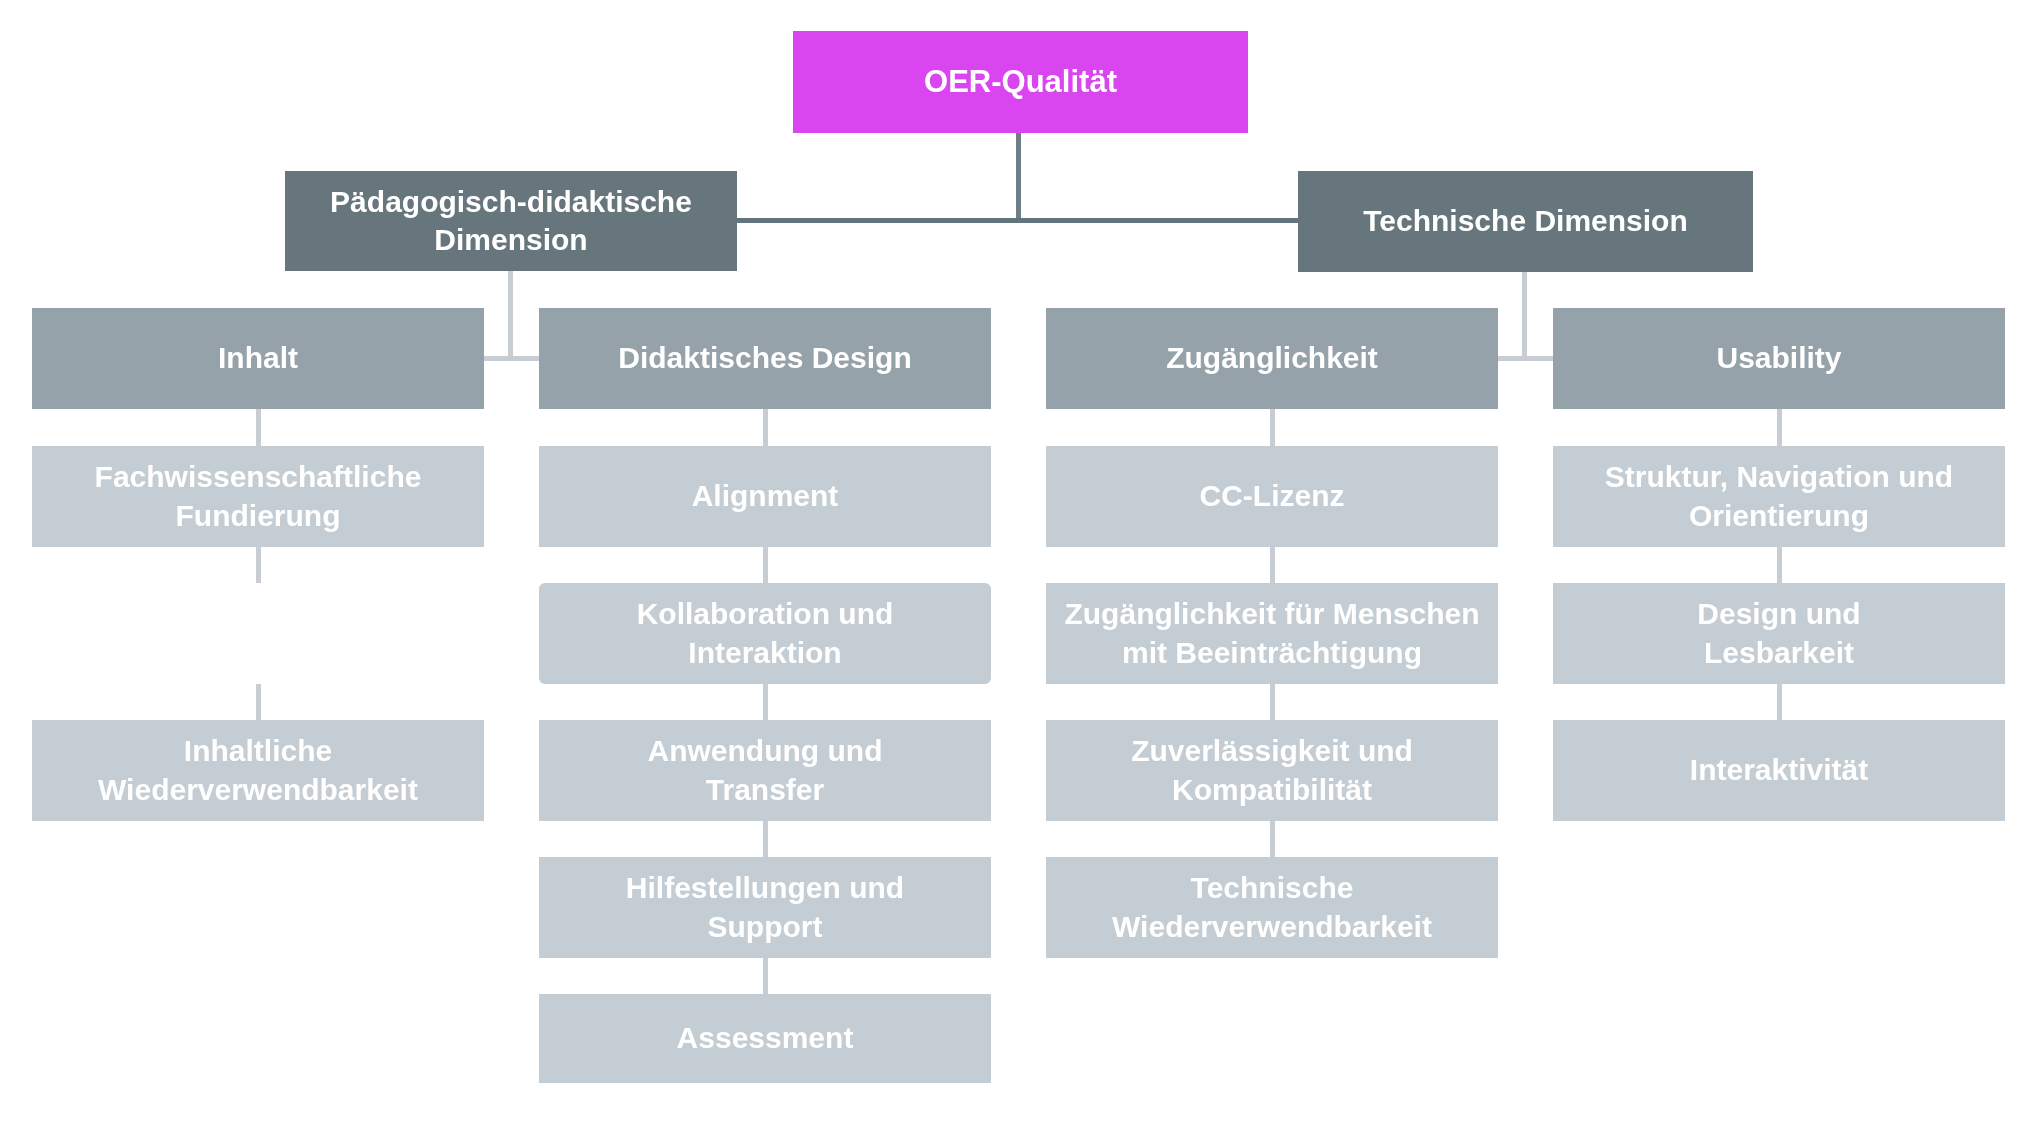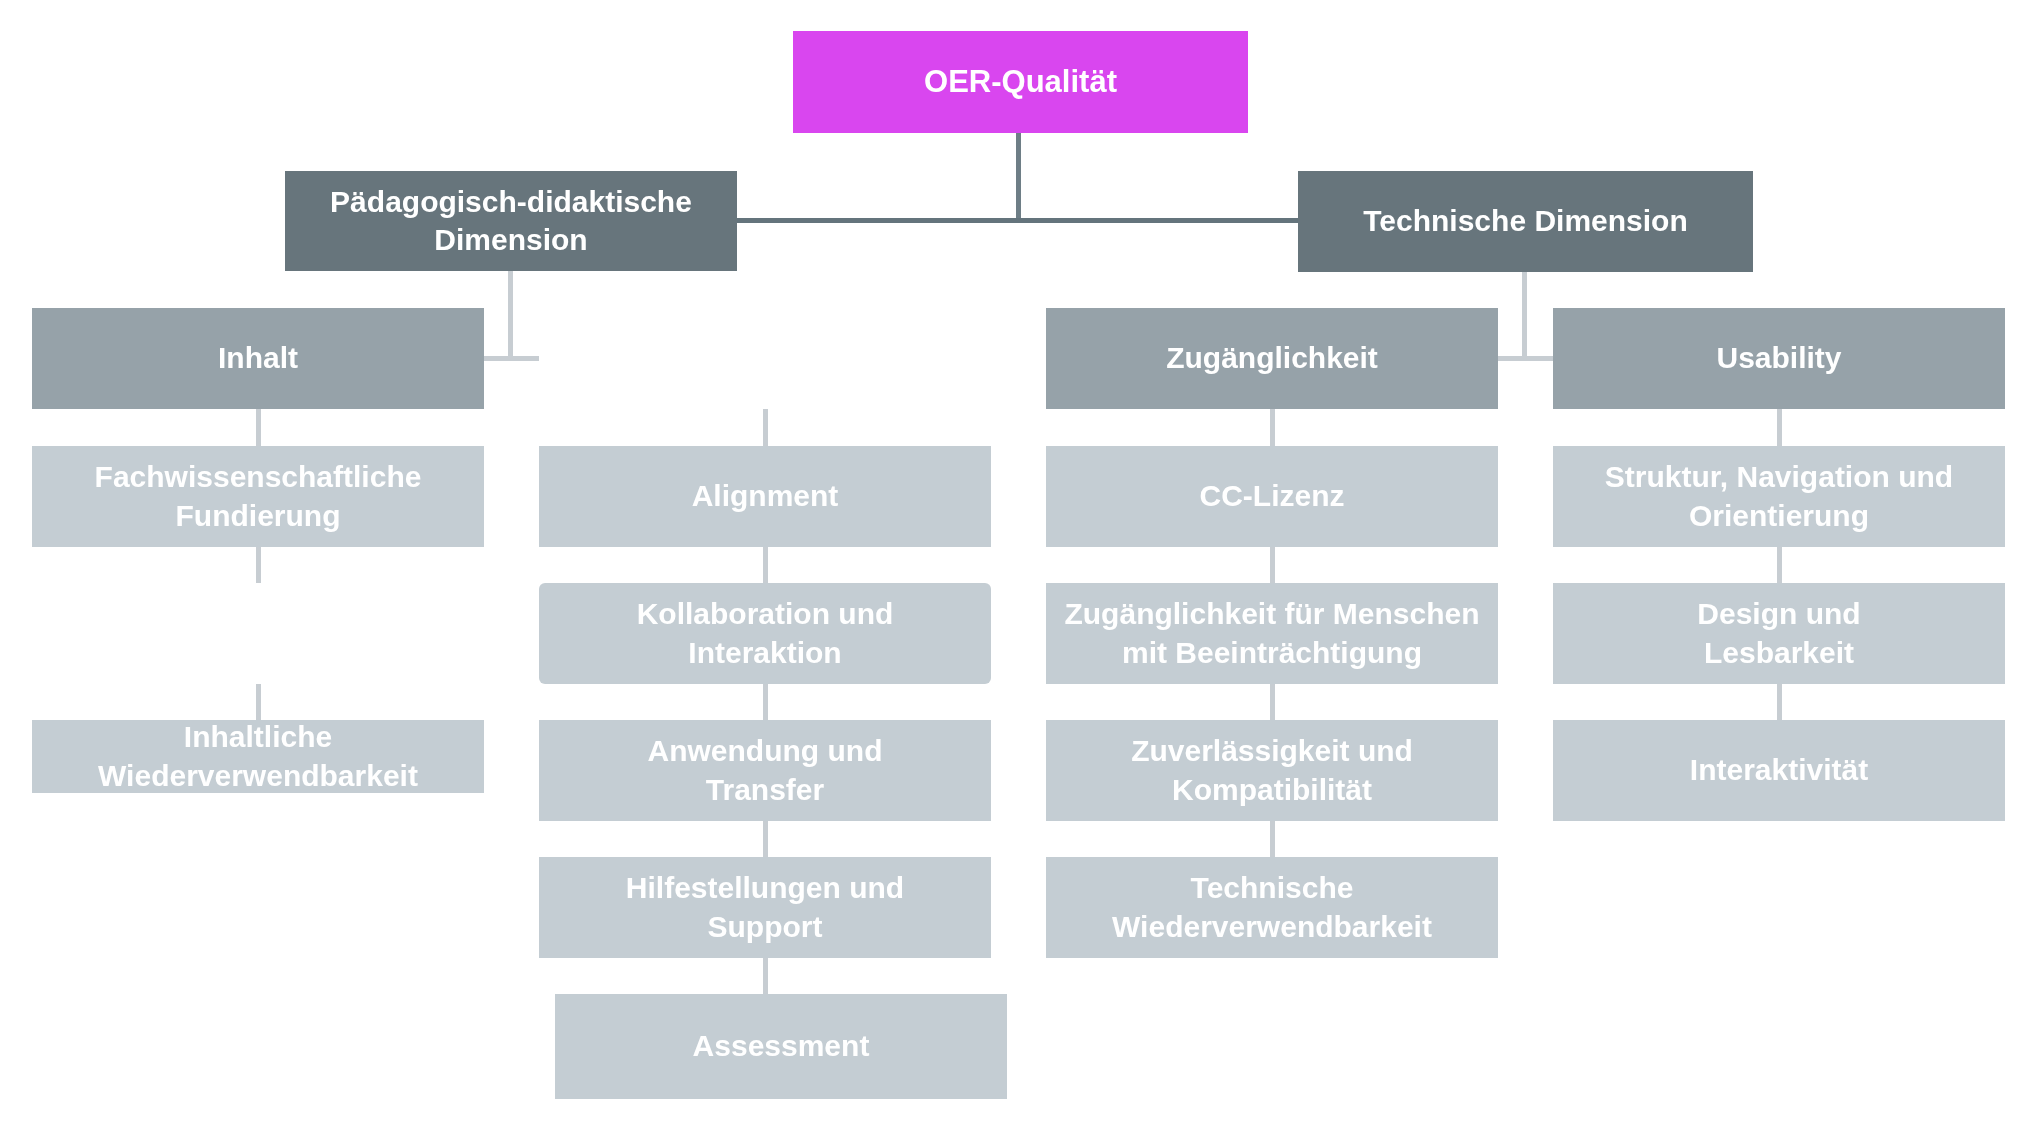--- a/index.html
+++ b/index.html
@@ -50,20 +50,21 @@
   <div class="box lvl2" style="left:285px; top:171px; width:452px; height:100px;">Pädagogisch-didaktische
 Dimension</div>
   <div class="box lvl2" style="left:1298px; top:171px; width:455px; height:101px;">Technische Dimension</div>
 
   <div class="conn cl" style="left:508px; top:271px; width:5px; height:90px;"></div>
   <div class="conn cl" style="left:1522px; top:272px; width:5px; height:89px;"></div>
   <div class="conn cl" style="left:484px; top:356px; width:55px; height:5px;"></div>
   <div class="conn cl" style="left:1498px; top:356px; width:55px; height:5px;"></div>
 
   <div class="box lvl3" style="left:32px; top:308px; width:452px; height:101px;">Inhalt</div>
+  <div class="box lvl3" style="left:539px; top:308px; width:452px; height:101px;">Didaktisches Design</div>
   <div class="box lvl3" style="left:1046px; top:308px; width:452px; height:101px;">Zugänglichkeit</div>
   <div class="box lvl3" style="left:1553px; top:308px; width:452px; height:101px;">Usability</div>
 
   <div class="conn cl" style="left:256px; top:409px; width:5px; height:37px;"></div>
   <div class="conn cl" style="left:256px; top:547px; width:5px; height:36px;"></div>
   <div class="conn cl" style="left:256px; top:684px; width:5px; height:36px;"></div>
 
   <div class="conn cl" style="left:763px; top:409px; width:5px; height:37px;"></div>
   <div class="conn cl" style="left:763px; top:547px; width:5px; height:36px;"></div>
   <div class="conn cl" style="left:763px; top:684px; width:5px; height:36px;"></div>
@@ -74,31 +75,31 @@
   <div class="conn cl" style="left:1270px; top:547px; width:5px; height:36px;"></div>
   <div class="conn cl" style="left:1270px; top:684px; width:5px; height:36px;"></div>
   <div class="conn cl" style="left:1270px; top:821px; width:5px; height:36px;"></div>
 
   <div class="conn cl" style="left:1777px; top:409px; width:5px; height:37px;"></div>
   <div class="conn cl" style="left:1777px; top:547px; width:5px; height:36px;"></div>
   <div class="conn cl" style="left:1777px; top:684px; width:5px; height:36px;"></div>
 
   <div class="box item" style="left:32px; top:446px; width:452px; height:101px;">Fachwissenschaftliche
 Fundierung</div>
-  <div class="box item" style="left:32px; top:720px; width:452px; height:73px;">Inhaltliche
+  <div class="box item" style="left:32px; top:720px; width:452px; height:101px;">Inhaltliche
 Wiederverwendbarkeit</div>
 
   <div class="box item" style="left:539px; top:446px; width:452px; height:101px;">Alignment</div>
   <div class="box item" style="left:539px; top:583px; width:452px; height:101px;border-radius:6px;">Kollaboration und
 Interaktion</div>
   <div class="box item" style="left:539px; top:720px; width:452px; height:101px;">Anwendung und
 Transfer</div>
   <div class="box item" style="left:539px; top:857px; width:452px; height:101px;">Hilfestellungen und
 Support</div>
-  <div class="box item" style="left:539px; top:994px; width:452px; height:105px;margin-left:16px;">Assessment</div>
+  <div class="box item" style="left:539px; top:994px; width:452px; height:89px;">Assessment</div>
 
   <div class="box item" style="left:1046px; top:446px; width:452px; height:101px;">CC-Lizenz</div>
   <div class="box item" style="left:1046px; top:583px; width:452px; height:101px;">Zugänglichkeit für Menschen
 mit Beeinträchtigung</div>
   <div class="box item" style="left:1046px; top:720px; width:452px; height:101px;">Zuverlässigkeit und
 Kompatibilität</div>
   <div class="box item" style="left:1046px; top:857px; width:452px; height:101px;">Technische
 Wiederverwendbarkeit</div>
 
   <div class="box item" style="left:1553px; top:446px; width:452px; height:101px;">Struktur, Navigation und

